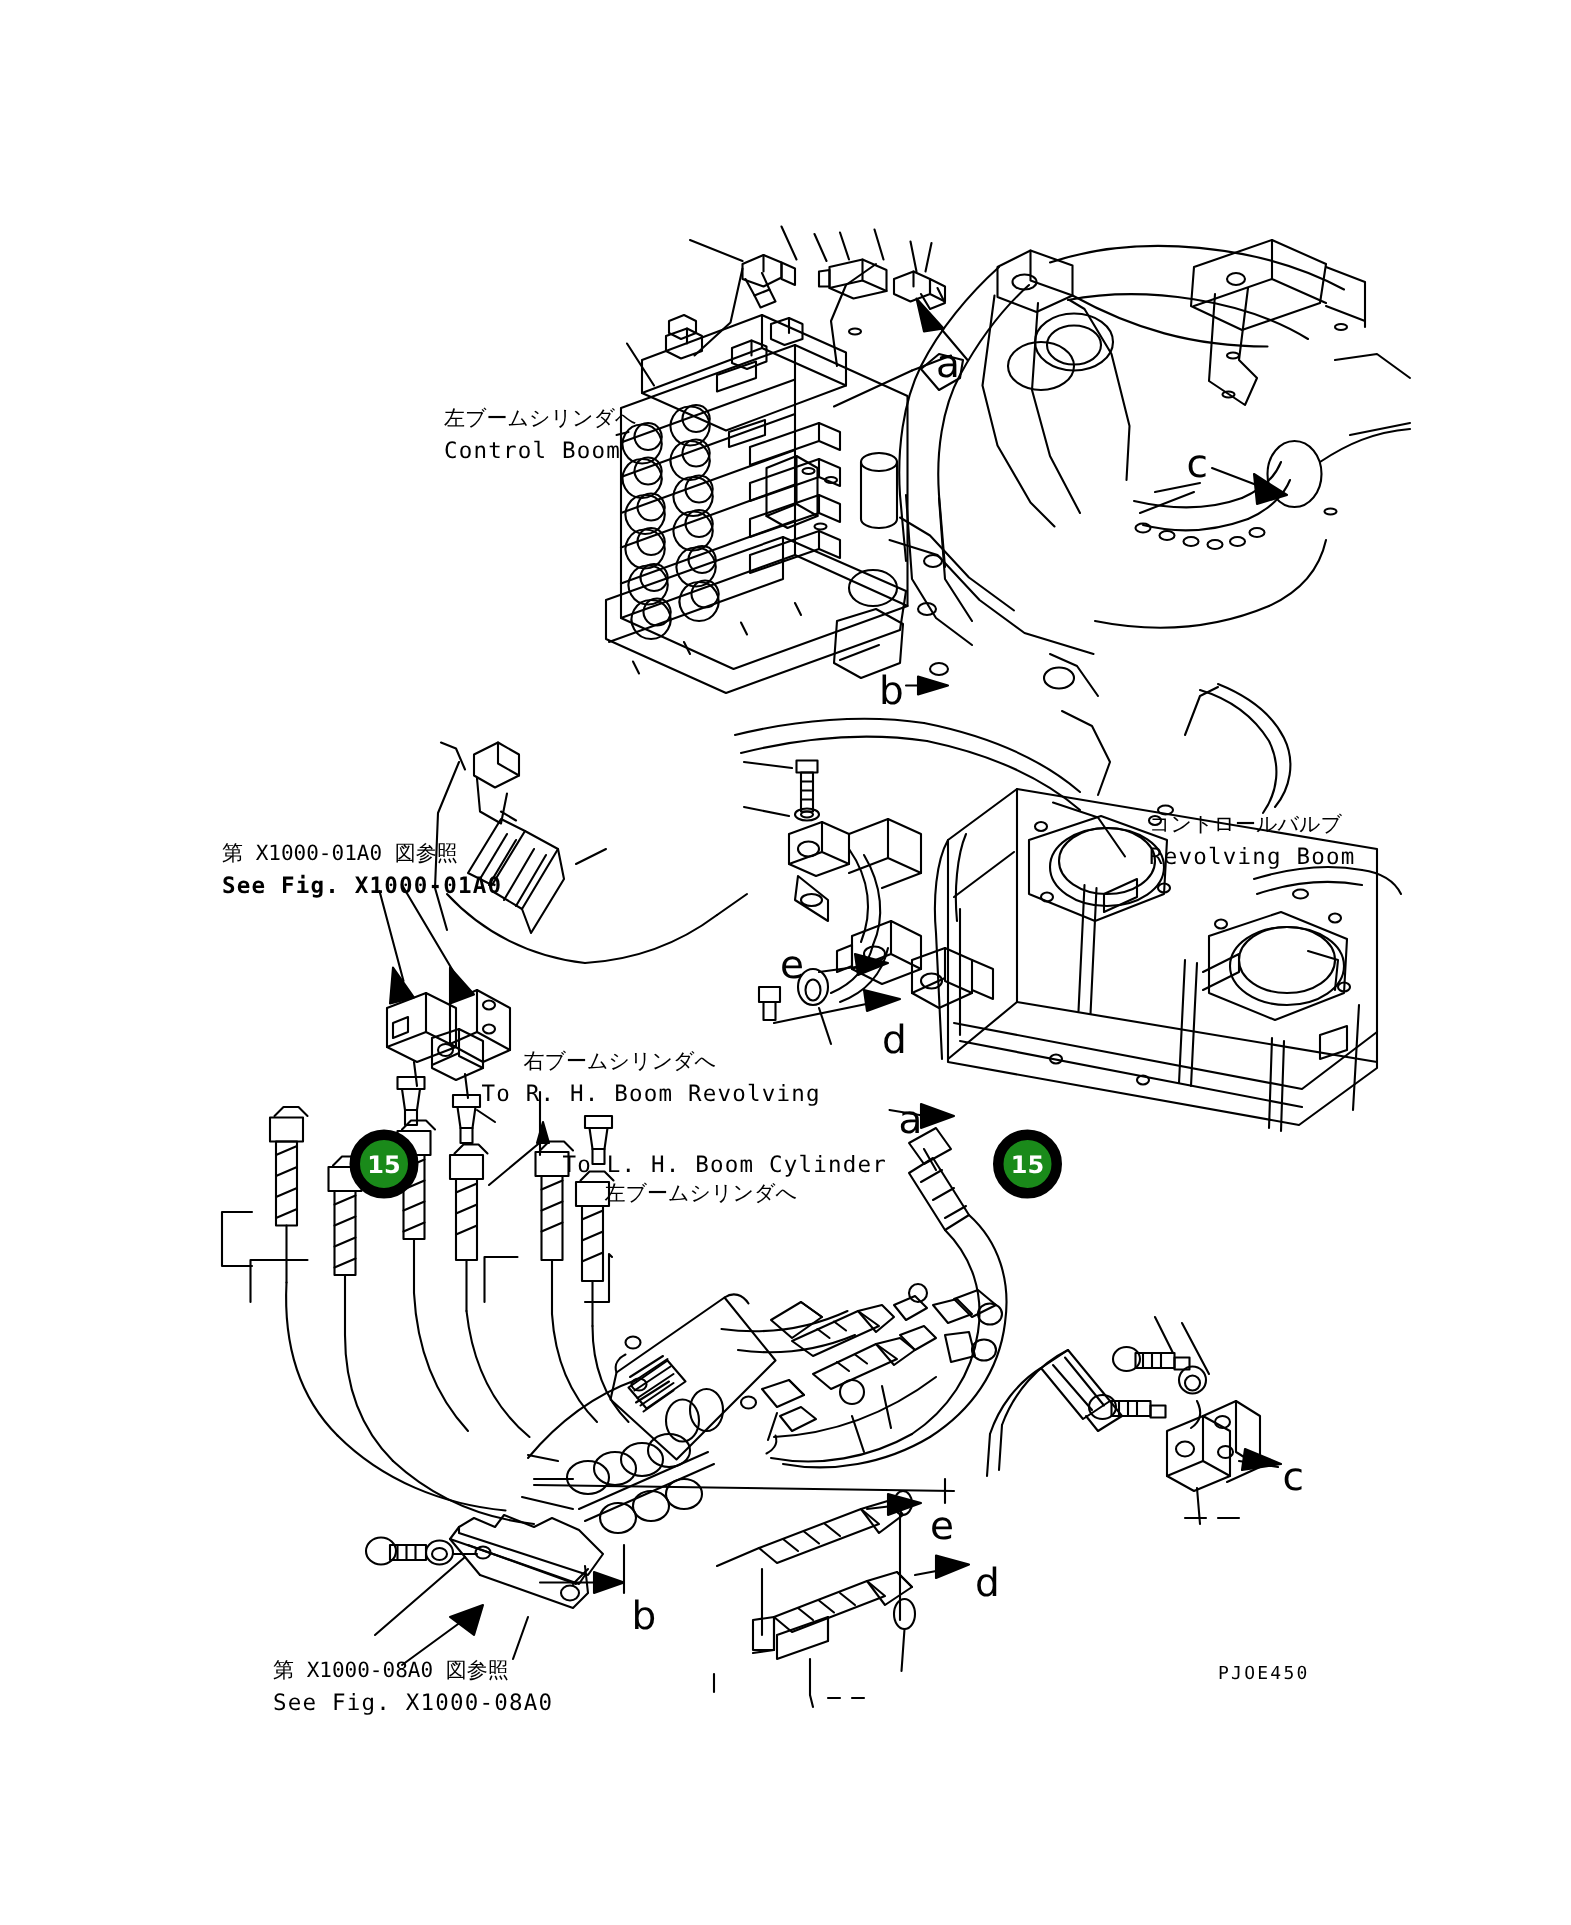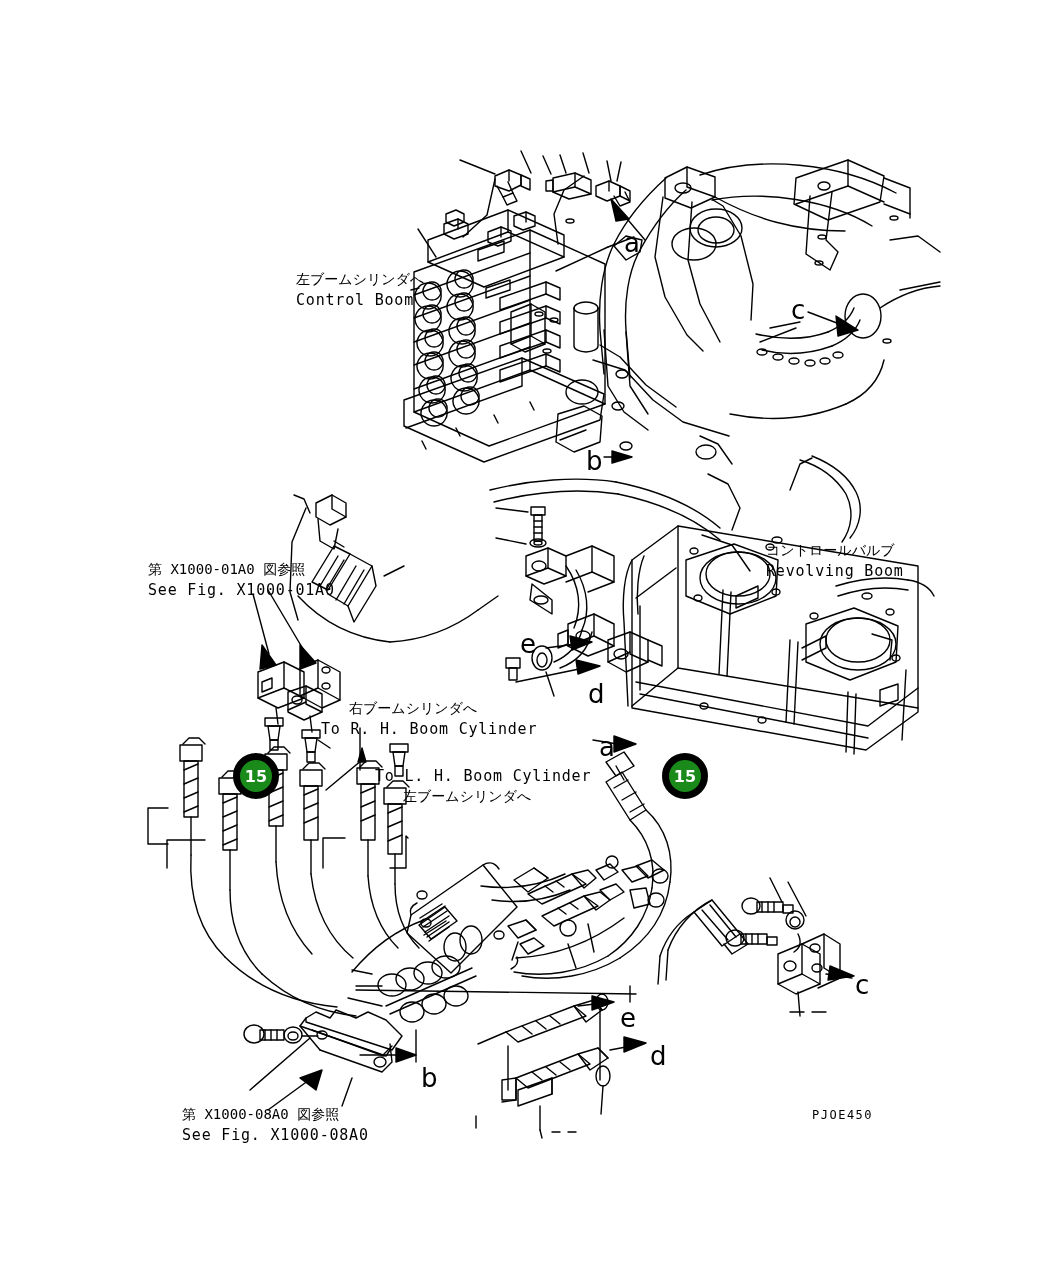--- a/index.html
+++ b/index.html
@@ -721,27 +721,27 @@
     </g>
   </svg>
 
   <div class="lbl lbl-jp" style="left:296px; top:271px;">左ブームシリンダへ</div>
   <div class="lbl lbl-en" style="left:296px; top:291px;">Control Boom</div>
 
   <div class="lbl lbl-jp" style="left:766px; top:542px;">コントロールバルブ</div>
   <div class="lbl lbl-en" style="left:766px; top:562px;">Revolving Boom</div>
 
   <div class="lbl lbl-jp" style="left:148px; top:561px;">第 X1000-01A0 図参照</div>
-  <div class="lbl lbl-en" style="left:148px; top:581px;">See Fig. X1000-01A0</div>
+  <div class="lbl lbl-en" style="left:148px; top:581px;font-weight:bold;">See Fig. X1000-01A0</div>
 
   <div class="lbl lbl-jp" style="left:182px; top:1106px;">第 X1000-08A0 図参照</div>
   <div class="lbl lbl-en" style="left:182px; top:1126px;">See Fig. X1000-08A0</div>
 
   <div class="lbl lbl-jp" style="left:349px; top:700px;">右ブームシリンダへ</div>
-  <div class="lbl lbl-en" style="left:321px; top:720px;">To R. H. Boom Cylinder</div>
+  <div class="lbl lbl-en" style="left:321px; top:720px;">To R. H. Boom Revolving</div>
 
   <div class="lbl lbl-jp" style="left:403px; top:788px;">左ブームシリンダへ</div>
   <div class="lbl lbl-en" style="left:375px; top:767px;">To L. H. Boom Cylinder</div>
 
   <div class="callout-letter" style="left:624px; top:230px;">a</div>
   <div class="callout-letter" style="left:791px; top:297px;">c</div>
   <div class="callout-letter" style="left:586px; top:448px;">b</div>
   <div class="callout-letter" style="left:520px; top:631px;">e</div>
   <div class="callout-letter" style="left:588px; top:681px;">d</div>
   <div class="callout-letter" style="left:599px; top:734px;">a</div>

